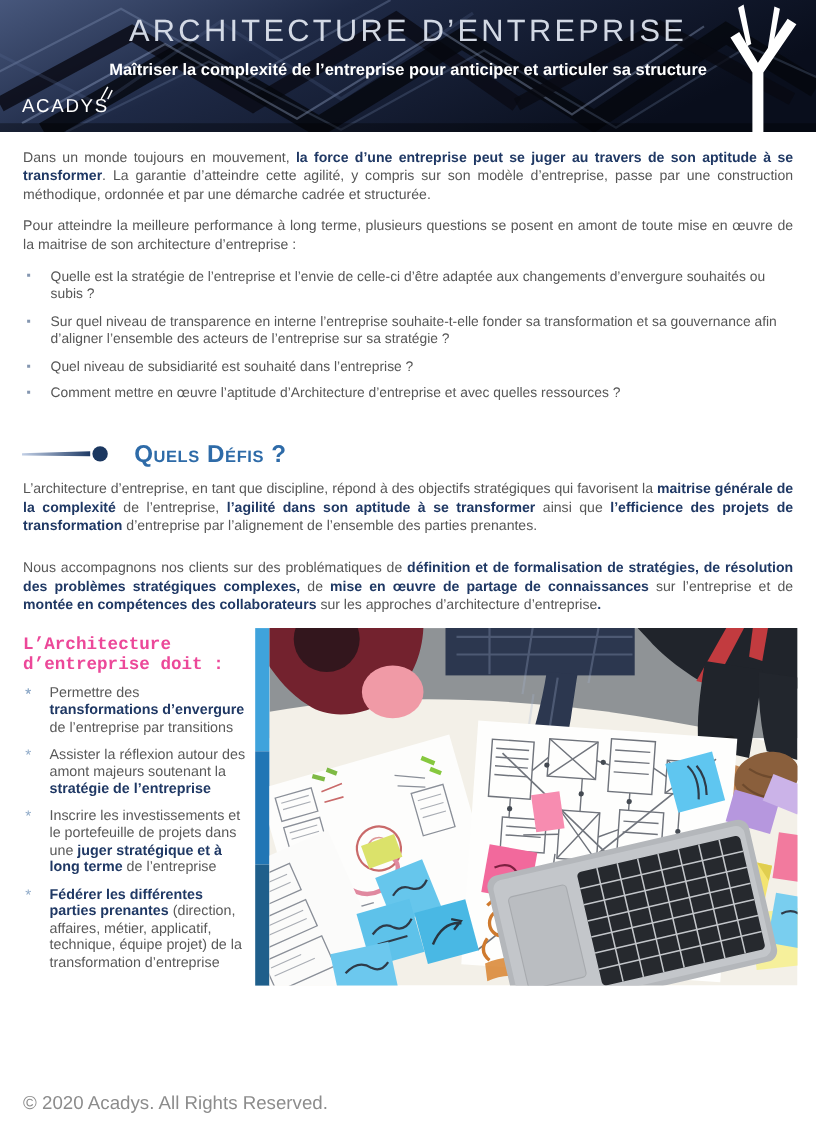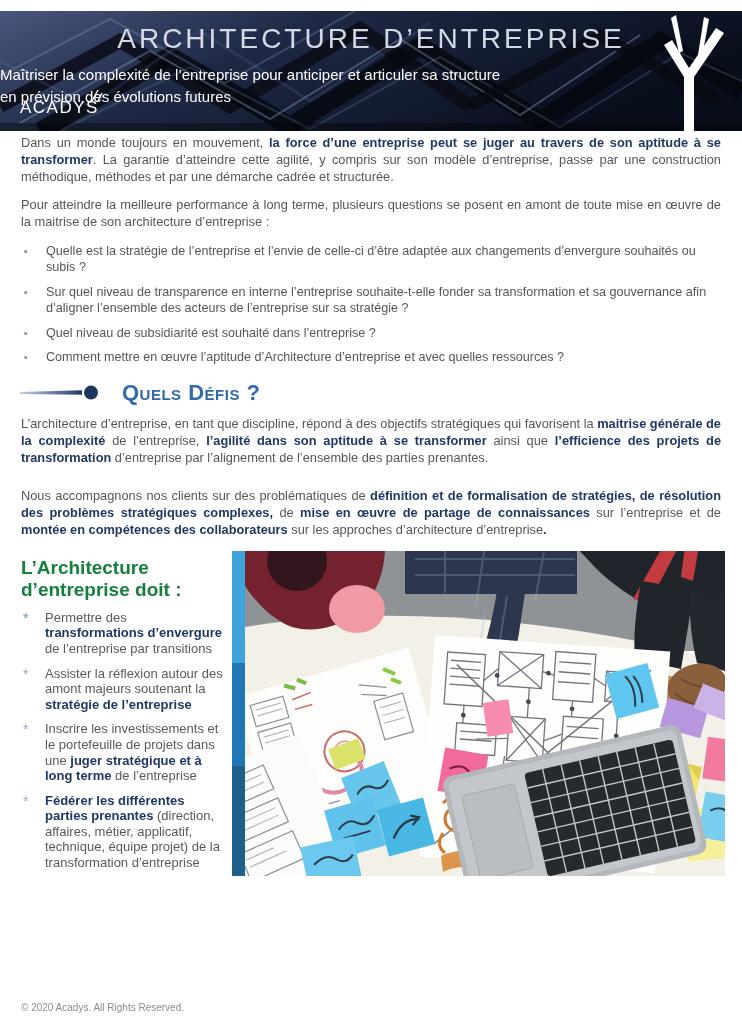--- a/index.html
+++ b/index.html
@@ -1,60 +1,60 @@
 <!DOCTYPE html>
 <html lang="fr"><head>
 <meta charset="utf-8">
 <style>
   html,body{margin:0;padding:0;background:#ffffff;}
   .page{position:relative;width:742px;height:1024px;background:#fff;overflow:hidden;
         font-family:"Liberation Sans",sans-serif;color:#555555;}
 
   
-  .hero{position:absolute;top:11px;left:0;width:742px;height:120px;overflow:hidden;background:#0f172a;}
+  .hero{position:absolute;top:0;left:0;width:742px;height:120px;overflow:hidden;background:#0f172a;}
   .hero svg.bgart{position:absolute;top:0;left:0;}
   .hero-title{position:absolute;top:12px;left:0;width:100%;text-align:center;
     font-size:28px;font-weight:400;letter-spacing:3px;color:#dde3ee;opacity:.95;white-space:nowrap;}
-  .hero-sub{position:absolute;top:53px;left:0;width:100%;text-align:left;color:#ffffff;
-    font-size:15px;line-height:22px;font-weight:400;}
+  .hero-sub{position:absolute;top:53px;left:0;width:100%;text-align:center;color:#ffffff;
+    font-size:15px;line-height:22px;font-weight:700;}
   .brand{position:absolute;left:20px;bottom:13px;color:#ffffff;font-size:17px;
     letter-spacing:1.5px;font-weight:400;}
   .brand .twig{position:absolute;left:69px;top:-9px;}
   .ylogo{position:absolute;right:12px;top:2px;}
 
   
   .content{position:absolute;top:120px;left:0;right:0;padding:15px 21px 0 21px;}
   .para{font-size:12.8px;line-height:16.8px;text-align:justify;margin:0 0 12px 0;color:#565656;}
   [data-bind-rich] .b{font-weight:700;color:#1F3864;}
 
   ul.qlist{list-style:none;margin:2px 0 0 0;padding:0;}
   ul.qlist li{position:relative;padding-left:25px;margin-bottom:8px;
     font-size:12.6px;line-height:16.5px;color:#565656;text-align:left;}
   ul.qlist .mk{position:absolute;left:3px;top:0;font-size:11px;color:#8496B0;}
 
-  .sec-head{display:flex;align-items:center;margin:14px 0 10px 0;}
+  .sec-head{display:flex;align-items:center;margin:34px 0 10px 0;}
   .sec-head svg{margin-left:-3px;}
   .sec-title{margin-left:14px;font-variant:small-caps;font-size:22px;font-weight:700;
     letter-spacing:.5px;color:#2E6BA8;}
 
   .cols{display:flex;margin-top:18px;}
   .leftcol{width:205px;flex:none;}
-  .leftcol h3{margin:0 0 8px 0;font-size:19px;font-weight:700;color:#15803d;}
+  .leftcol h3{margin:0 0 8px 0;font-size:16px;font-weight:700;color:#ec4899;font-family:Liberation Mono, monospace;}
   ul.mustlist{list-style:none;margin:0;padding:0;}
   ul.mustlist li{position:relative;padding-left:24px;margin-bottom:9px;
     font-size:13px;line-height:15.6px;color:#595959;}
   ul.mustlist .mk{position:absolute;left:2px;top:1px;font-size:14px;color:#8FAAC8;}
 
   .photo-wrap{flex:none;display:flex;margin-left:6px;margin-top:-6px;height:325px;}
   .accentbar{width:13px;flex:none;display:flex;flex-direction:column;}
   .accentbar .s1{height:112px;background:#3FA3DC;}
   .accentbar .s2{height:103px;background:#2176B5;}
   .accentbar .s3{flex:1;background:#1F5F8B;}
 
-  .footer{position:absolute;left:21px;bottom:11px;font-size:10px;color:#8C8C8C;}
+  .footer{position:absolute;left:21px;bottom:11px;font-size:17px;color:#8C8C8C;}
 </style>
 </head>
 <body>
 
 <div class="page">
 
   <header class="hero">
     <svg class="bgart" width="742" height="120" viewBox="0 0 742 120" preserveAspectRatio="none" aria-hidden="true">
       <defs>
         <linearGradient id="hg" x1="0" y1="0" x2="1" y2="0.35">
@@ -71,40 +71,39 @@
       <path d="M60,120 L190,56 L310,118 L440,46 L560,116 L680,42 L742,70" fill="none" stroke="rgba(120,138,175,.25)" stroke-width="2"></path>
       <path d="M-10,45 L90,95 L200,20 L310,90 L430,12" fill="none" stroke="rgba(90,108,150,.22)" stroke-width="3"></path>
       <path d="M470,95 L600,25 L720,90" fill="none" stroke="rgba(8,10,18,.75)" stroke-width="12"></path>
       <rect y="112" width="742" height="8" fill="rgba(0,0,0,.35)"></rect>
     </svg>
 
     <div class="hero-title" data-bind="header.title">ARCHITECTURE D’ENTREPRISE</div>
 
     <div class="hero-sub">
       <div data-bind="header.subtitle_line1">Maîtriser la complexité de l’entreprise pour anticiper et articuler sa structure</div>
-      <div data-bind="header.subtitle_line2">en prévision des évolutions futures</div>
     </div>
 
     <div class="brand">
       <span data-bind="header.brand">ACADYS</span>
       <svg class="twig" width="18" height="13" viewBox="0 0 18 13" aria-hidden="true">
         <path d="M3,12 L9,1 M9,12 L13,4" stroke="#ffffff" stroke-width="1.4" fill="none"></path>
       </svg>
     </div>
 
     <svg class="ylogo" width="84" height="118" viewBox="0 0 84 118" aria-hidden="true">
       <path d="M38,118 L48,118 L48,64 L78,20 L70,15 L43,55 L26,27 L18,32 L38,64 Z" fill="#ffffff"></path>
       <path d="M30,2 L37,38 L33,40 L25,5 Z" fill="#ffffff"></path>
       <path d="M58,4 L52,42 L56,44 L63,6 Z" fill="#ffffff"></path>
     </svg>
   </header>
 
   <main class="content">
 
-    <p class="para" data-bind-rich="intro.p1"><span>Dans un monde toujours en mouvement, </span><span class="b">la force d’une entreprise peut se juger au travers de son aptitude à se transformer</span><span>. La garantie d’atteindre cette agilité, y compris sur son modèle d’entreprise, passe par une construction méthodique, méthodes et par une démarche cadrée et structurée.</span></p>
+    <p class="para" data-bind-rich="intro.p1"><span>Dans un monde toujours en mouvement, </span><span class="b">la force d’une entreprise peut se juger au travers de son aptitude à se transformer</span><span>. La garantie d’atteindre cette agilité, y compris sur son modèle d’entreprise, passe par une construction méthodique, ordonnée et par une démarche cadrée et structurée.</span></p>
     <p class="para" data-bind="intro.p2">Pour atteindre la meilleure performance à long terme, plusieurs questions se posent en amont de toute mise en œuvre de la maitrise de son architecture d’entreprise :</p>
 
     <ul class="qlist">
       <li><span class="mk" data-bind="glyphs.square_bullet">▪</span><span data-bind="intro.questions.0">Quelle est la stratégie de l’entreprise et l’envie de celle-ci d’être adaptée aux changements d’envergure souhaités ou subis ?</span></li>
       <li><span class="mk" data-bind="glyphs.square_bullet">▪</span><span data-bind="intro.questions.1">Sur quel niveau de transparence en interne l’entreprise souhaite-t-elle fonder sa transformation et sa gouvernance afin d’aligner l’ensemble des acteurs de l’entreprise sur sa stratégie ?</span></li>
       <li><span class="mk" data-bind="glyphs.square_bullet">▪</span><span data-bind="intro.questions.2">Quel niveau de subsidiarité est souhaité dans l’entreprise ?</span></li>
       <li><span class="mk" data-bind="glyphs.square_bullet">▪</span><span data-bind="intro.questions.3">Comment mettre en œuvre l’aptitude d’Architecture d’entreprise et avec quelles ressources ?</span></li>
     </ul>
 
     <div class="sec-head">

